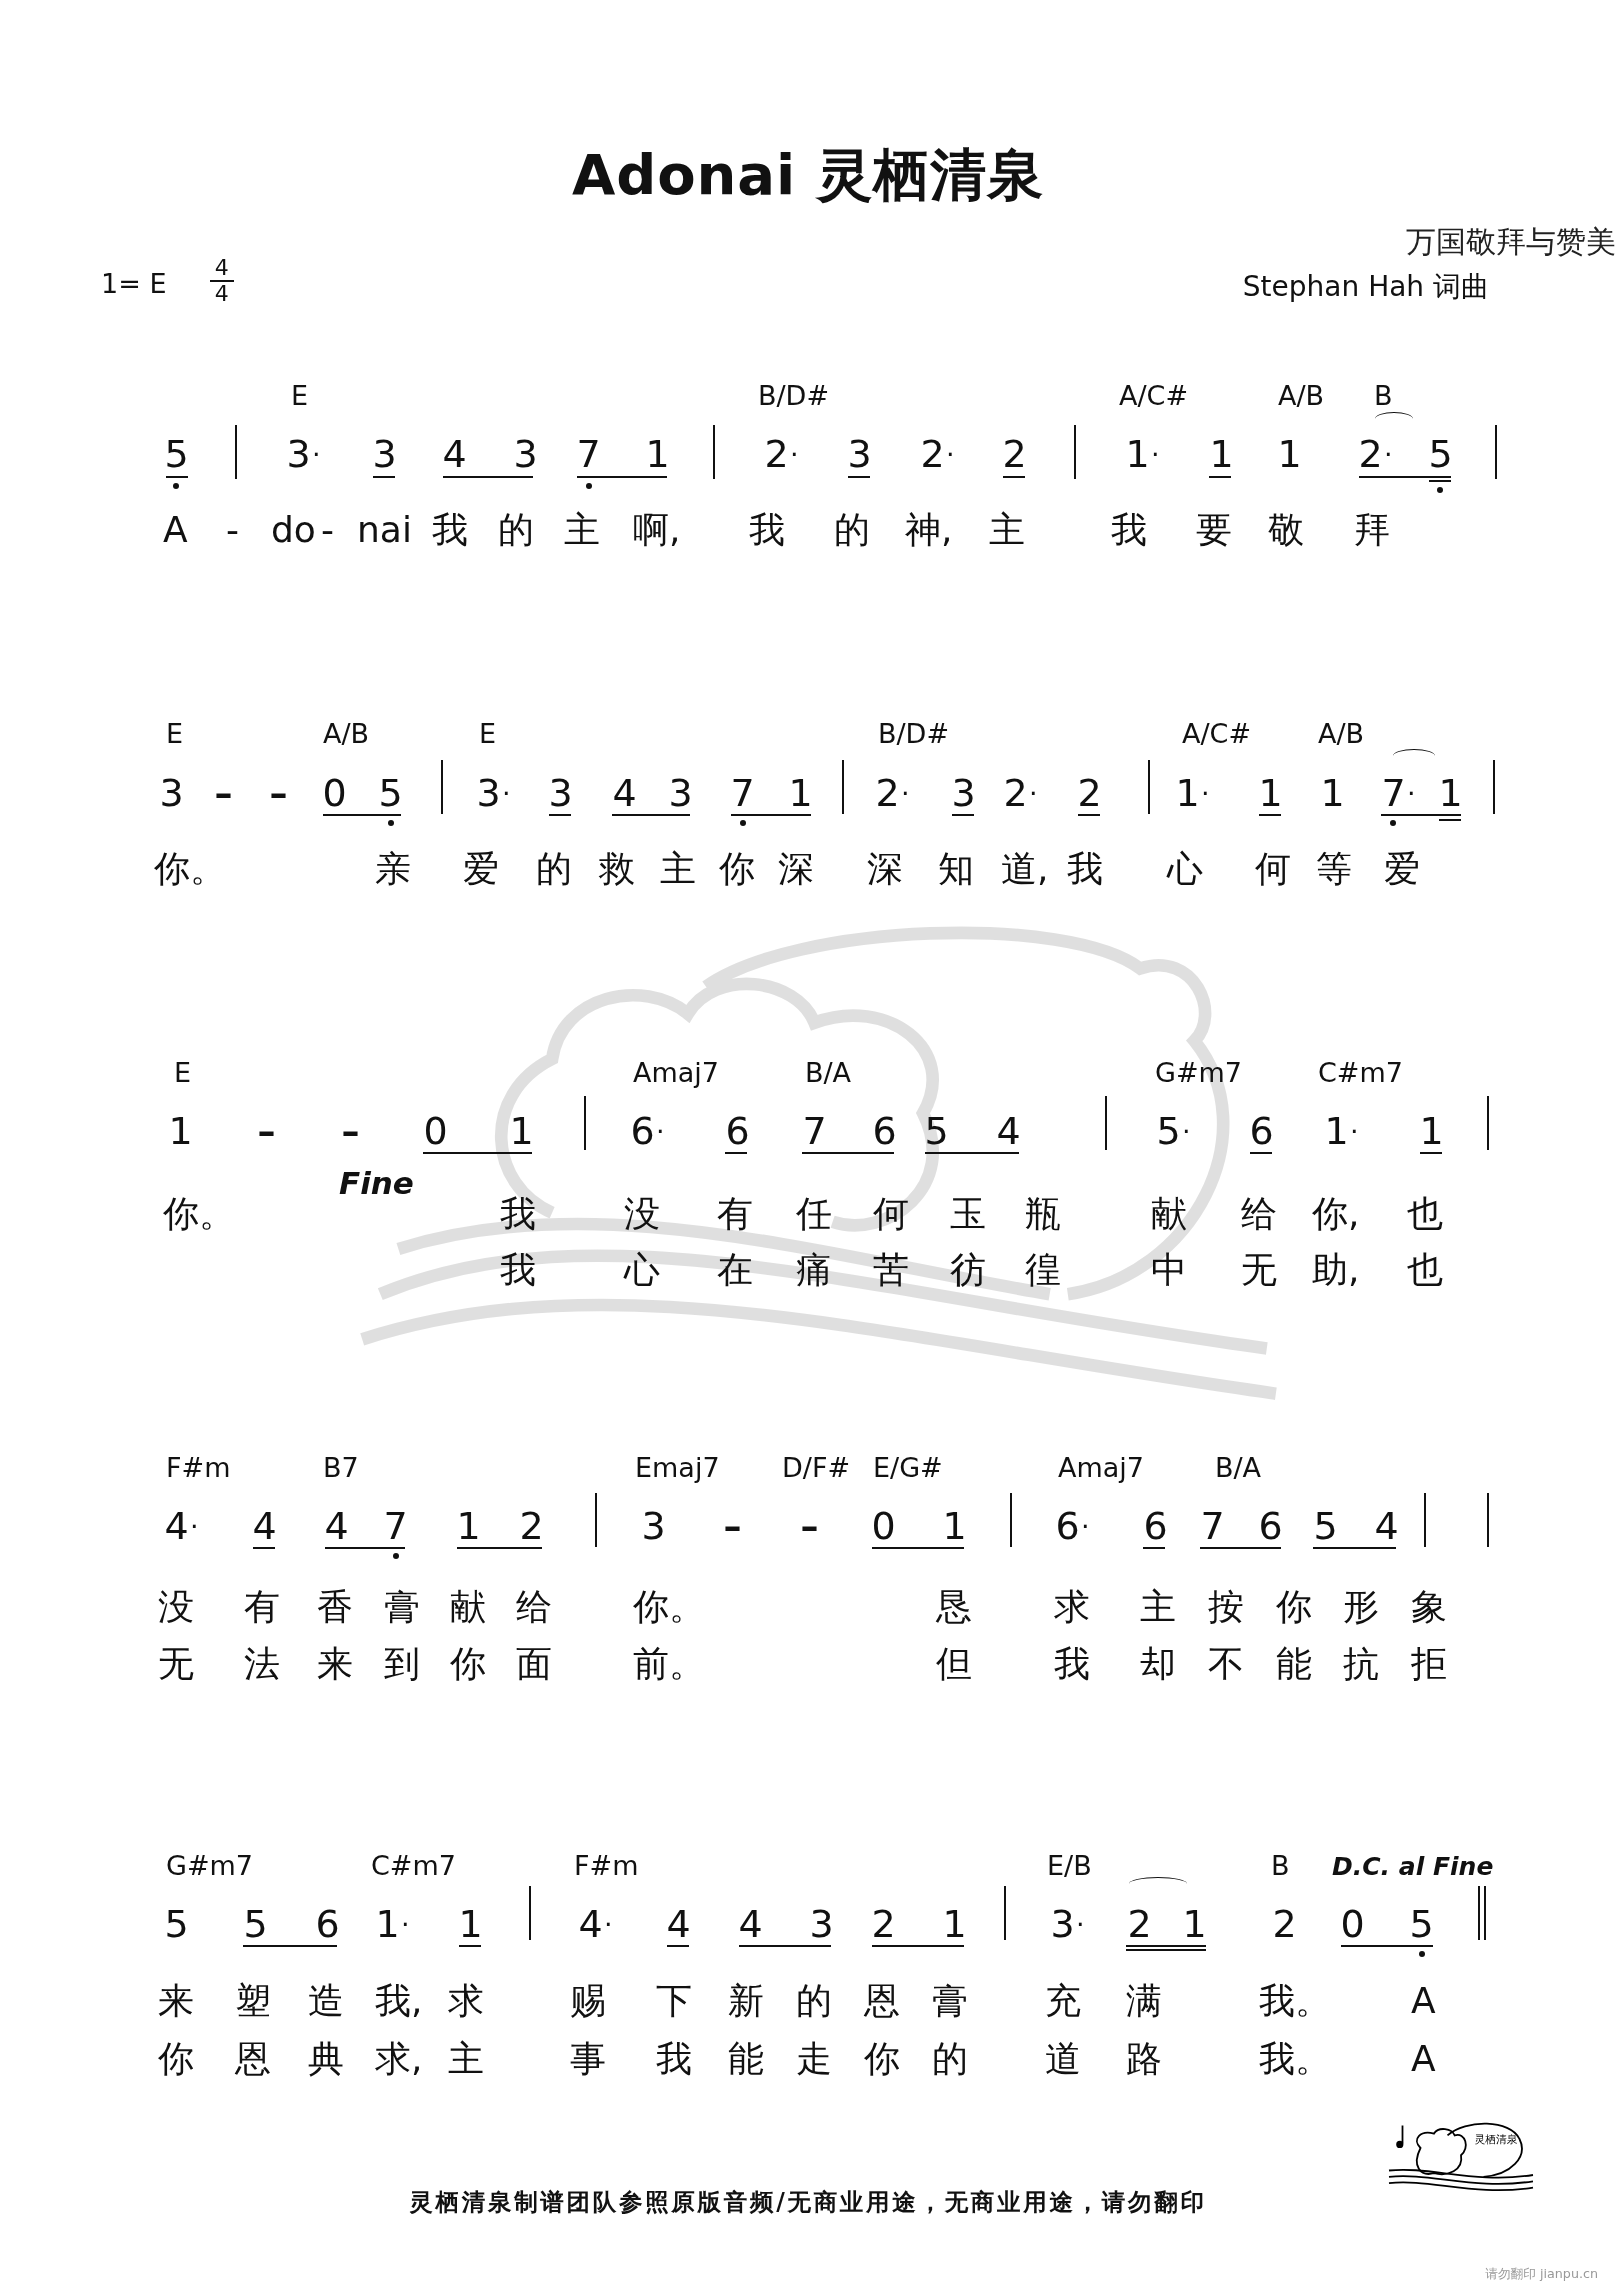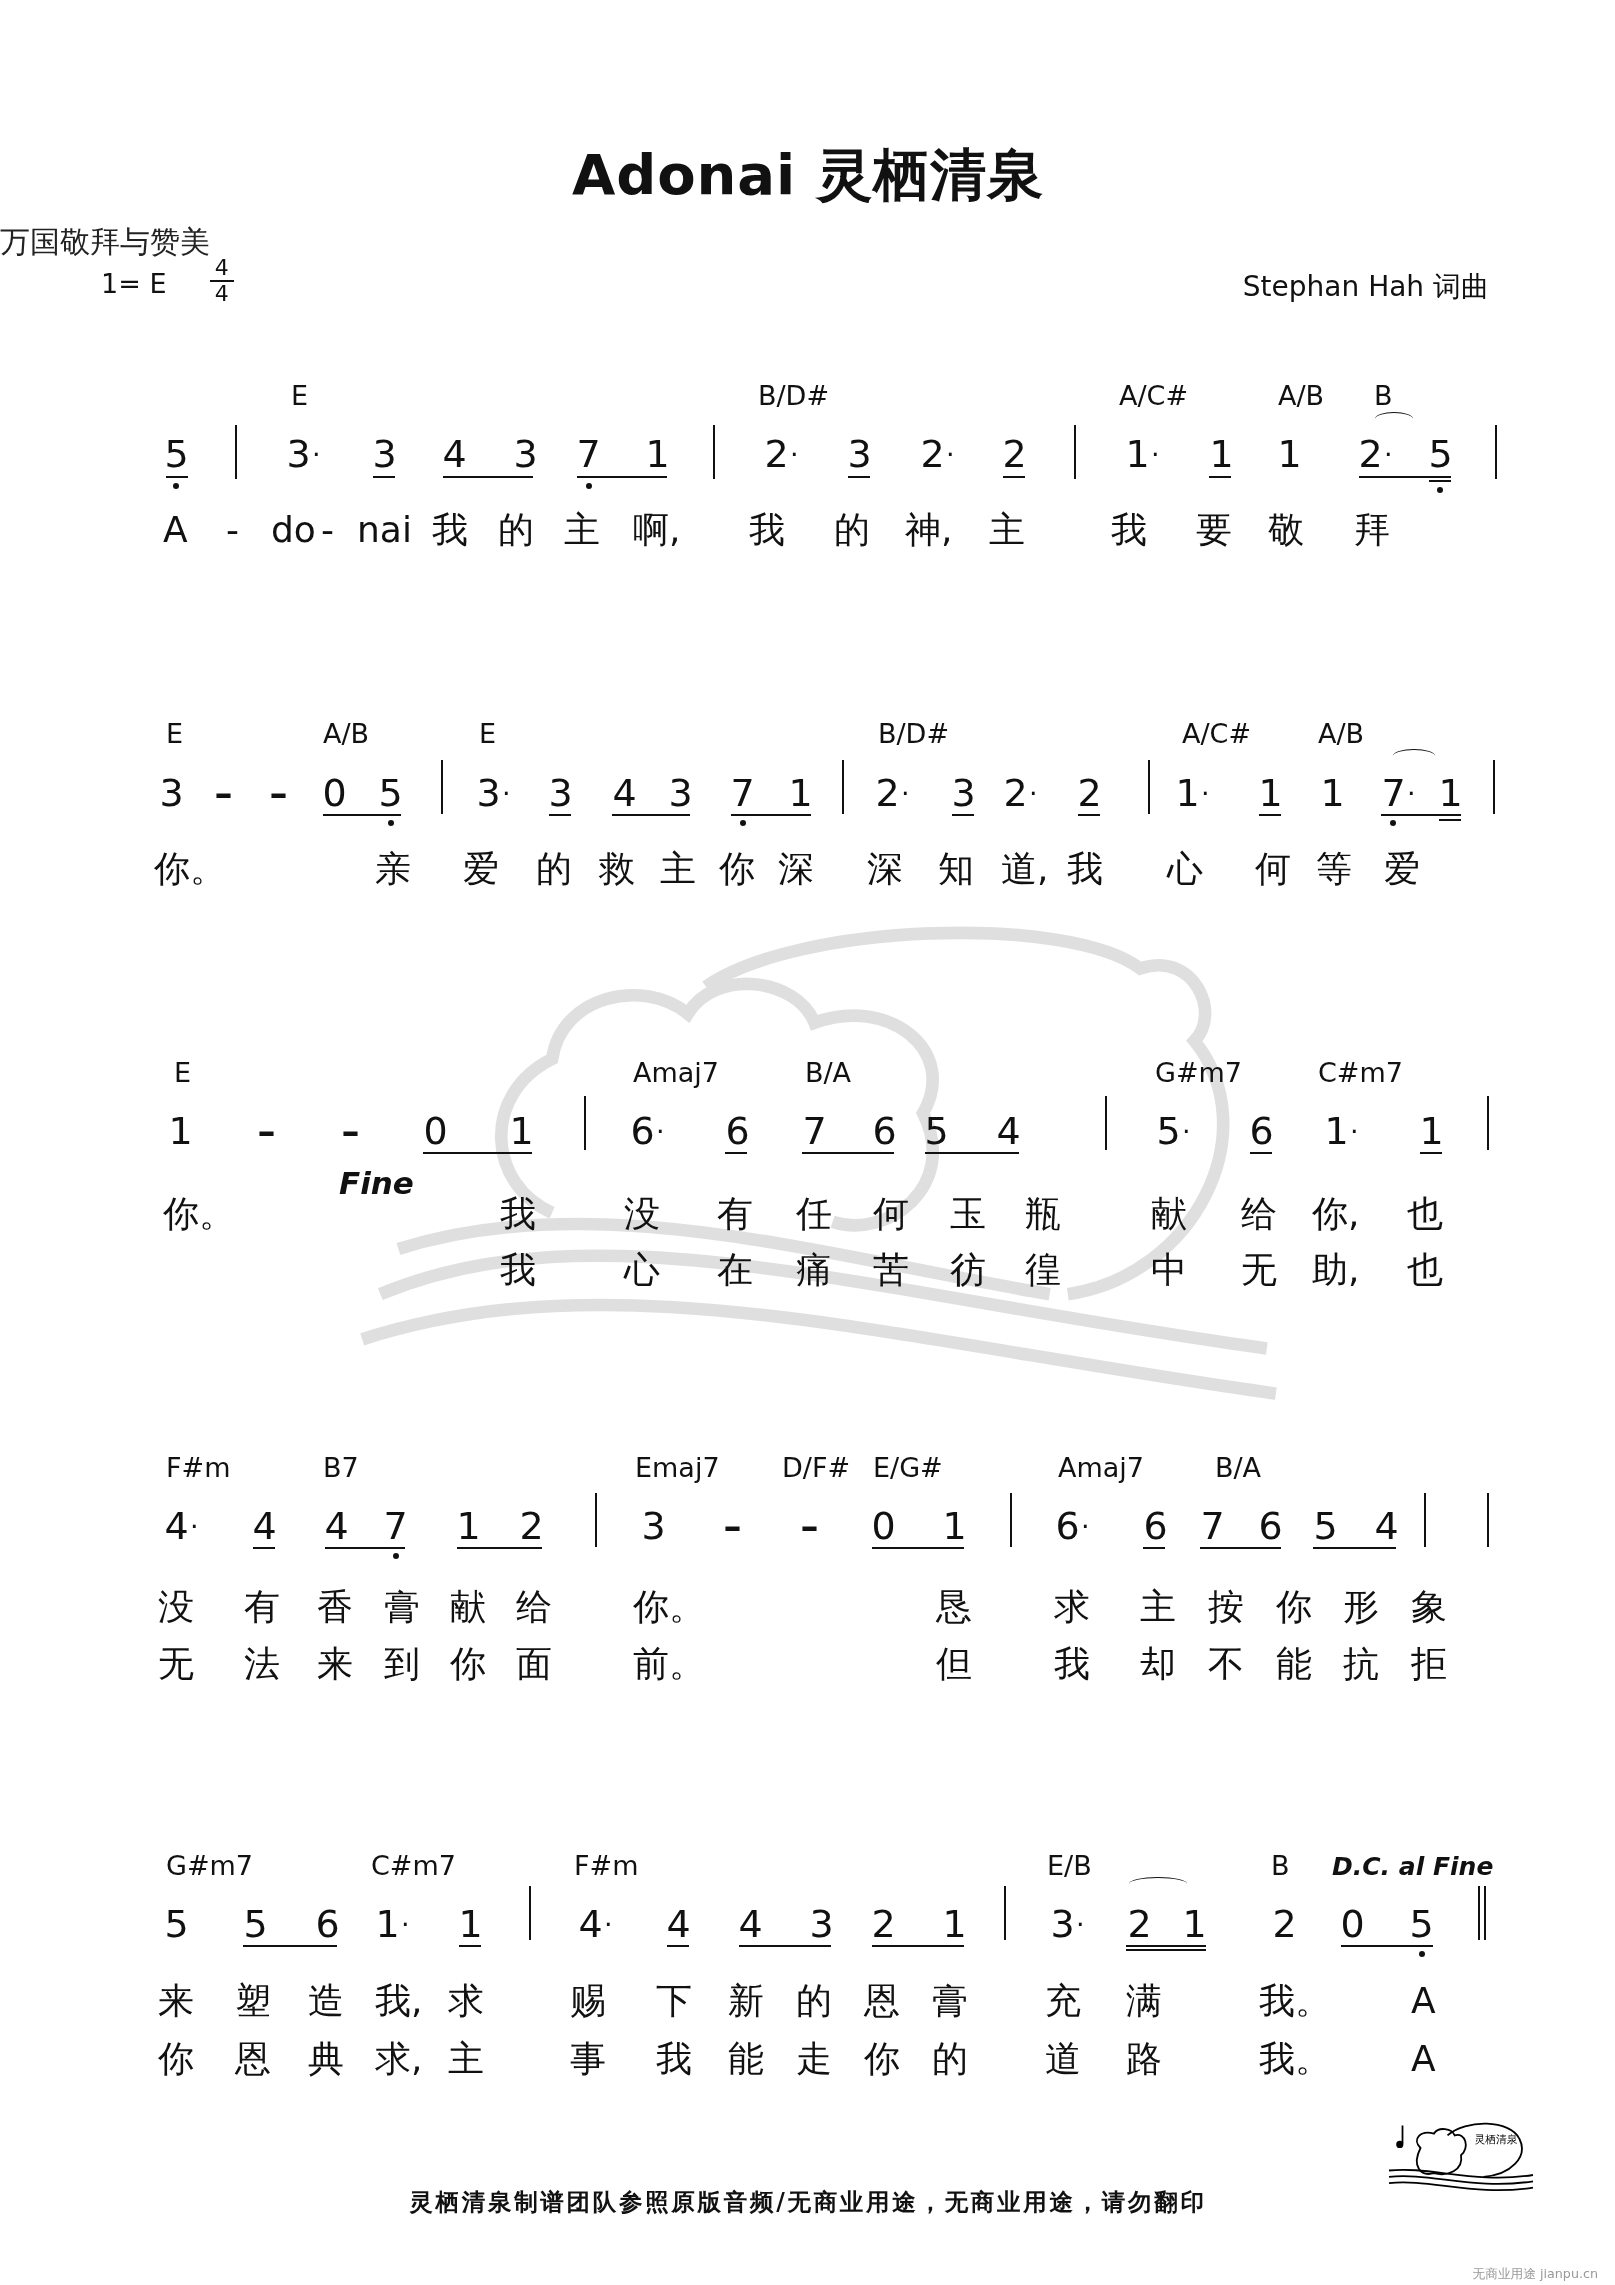--- a/index.html
+++ b/index.html
@@ -1,19 +1,19 @@
 <!DOCTYPE html>
 <html style="font-size:14.5px"><head>
 <meta charset="utf-8">
 <style>
   html,body{margin:0;padding:0;background:#fff;}
   body{width:1616px;height:2285px;position:relative;overflow:hidden;font-family:"DejaVu Sans","Liberation Sans",sans-serif;color:#111;}
   .abs{position:absolute;}
   .title{left:0;width:1616px;top:138px;text-align:center;font-size:56px;font-weight:bold;font-family:"DejaVu Sans",sans-serif;letter-spacing:0.9px;}
-  .subtitle{left:0;width:1616px;top:222px;text-align:left;font-size:30px;color:#222;}
+  .subtitle{left:0;width:1616px;top:222px;text-align:right;font-size:30px;color:#222;}
   .key{left:101px;top:268px;font-size:27px;}
   .tsig{left:210px;top:257px;width:23.5px;text-align:center;font-size:22px;line-height:22px;}
   .tsig .bar{display:block;height:1.8px;background:#111;margin:0.9px 0;}
   .composer{right:127px;top:268px;font-size:28px;}
   .chord{font-size:27px;white-space:nowrap;}
   .note{font-size:38px;width:27px;text-align:center;line-height:45px;}
   .dot-aug{font-size:27px;line-height:45px;}
   .dash{font-size:36px;width:27px;text-align:center;line-height:45px;font-weight:bold;}
   .uline{height:1.8px;background:#111;}
   .ldot{width:6.3px;height:6.3px;border-radius:50%;background:#111;}
@@ -409,14 +409,14 @@
 <svg class="abs logo" viewBox="0 0 170 90" fill="none" stroke="#000" stroke-width="2">
   <path d="M40 30 C30 20 40 10 55 14 C60 6 75 8 78 16 C90 12 95 30 85 38 C88 55 70 62 55 58 C40 62 30 50 40 30Z" fill="#fff"></path>
   <path d="M70 16 C90 -2 140 -2 150 20 C160 40 140 60 110 62"></path>
   <path d="M5 55 C50 50 100 70 165 60"></path>
     <path d="M5 62 C50 57 100 77 165 67"></path>
     <path d="M5 69 C50 64 100 84 165 74"></path>
   <path d="M20 5 L20 25"></path>
     <circle cx="17" cy="26" r="3" fill="#000"></circle>
   <text x="100" y="24" font-size="12" fill="#000" stroke="none" font-family="DejaVu Sans, sans-serif">灵栖清泉</text>
 </svg>
-<div class="abs site">无商业用途 jianpu.cn</div>
+<div class="abs site">请勿翻印 jianpu.cn</div>
 
 
 </body></html>

